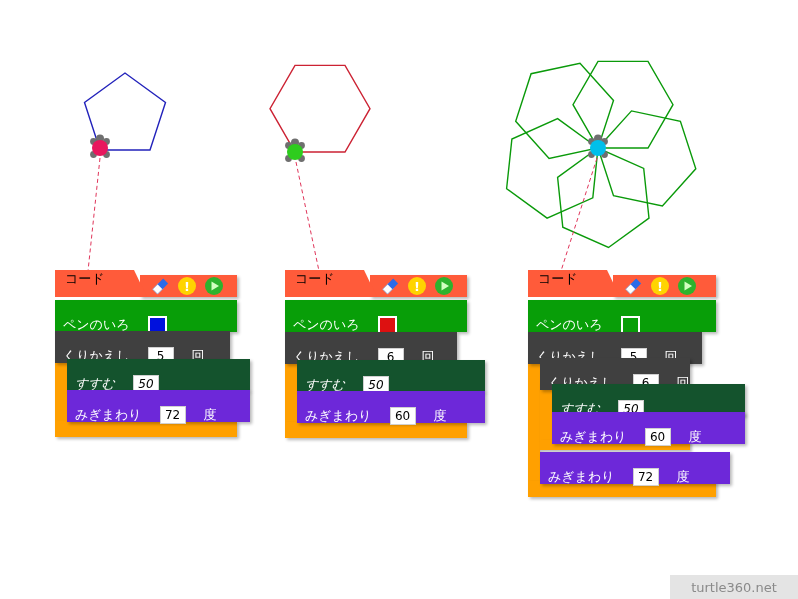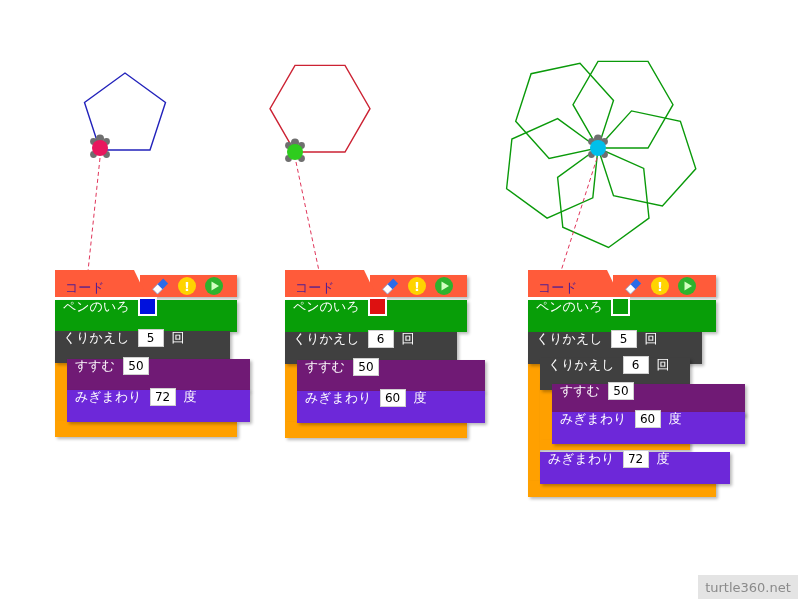--- a/index.html
+++ b/index.html
@@ -4,54 +4,54 @@
 <style>
   html,body{margin:0;padding:0;}
   body{
     width:798px;height:599px;position:relative;overflow:hidden;
     background:#ffffff;
     font-family:"DejaVu Sans","Liberation Sans",sans-serif;
   }
   #canvas-svg{position:absolute;left:0;top:0;z-index:0;}
   .blk{
     position:absolute;box-sizing:border-box;
-    display:flex;align-items:flex-end;gap:8px;
+    display:flex;align-items:flex-start;gap:18px;
     padding:16px 8px;color:#fff;font-size:13px;white-space:nowrap;
     box-shadow:2px 2px 3px rgba(0,0,0,0.28);
     z-index:2;
   }
   .green{background:#089e08;}
   .orange{background:#404040;}
-  .purple{background:#701a75;}
+  .purple{background:#14532d;font-style:italic;}
   .gray{background:#6d28d9;}
   .spine,.arm{position:absolute;background:#ffa000;box-shadow:2px 2px 3px rgba(0,0,0,0.28);z-index:1;}
   .num{
     background:#ffffff;color:#000;min-width:26px;height:18px;
     display:flex;align-items:center;justify-content:center;
     font-size:12px;border:1px solid #d0d0d0;box-sizing:border-box;
   }
   .swatch{
     width:15px;height:15px;border:2px solid #ffffff;box-sizing:content-box;
     display:inline-block;
   }
   .hdr-tab{
-    position:absolute;background:#ff5b3a;color:#4c1d95;font-size:13px;
-    display:flex;align-items:flex-end;padding:0 10px;box-sizing:border-box;
+    position:absolute;background:#ff5b3a;color:#000000;font-size:13px;
+    display:flex;align-items:flex-start;padding:0 10px;box-sizing:border-box;
     clip-path:polygon(0 0, calc(100% - 13px) 0, 100% 100%, 0 100%);
     z-index:3;
   }
   .hdr-strip{
     position:absolute;background:#ff5b3a;
     display:flex;align-items:center;gap:7px;padding-left:10px;box-sizing:border-box;
     box-shadow:2px 2px 3px rgba(0,0,0,0.28);
     z-index:2;
   }
   .icon{width:20px;height:20px;display:inline-flex;cursor:pointer;}
   .watermark{
-    position:absolute;right:0;bottom:0;width:100px;height:24px;
+    position:absolute;right:0;bottom:0;width:128px;height:24px;
     background:#e4e4e4;color:#8a8a8a;font-size:13px;
     display:flex;align-items:center;justify-content:center;
     z-index:4;
   }
 </style>
 </head>
 <body>
 
 <svg id="canvas-svg" width="798" height="599">
     <polygon points="100,150 150,150 165.5,102.5 125,73 84.5,102.5" fill="none" stroke="#2222bb" stroke-width="1.4"></polygon>

